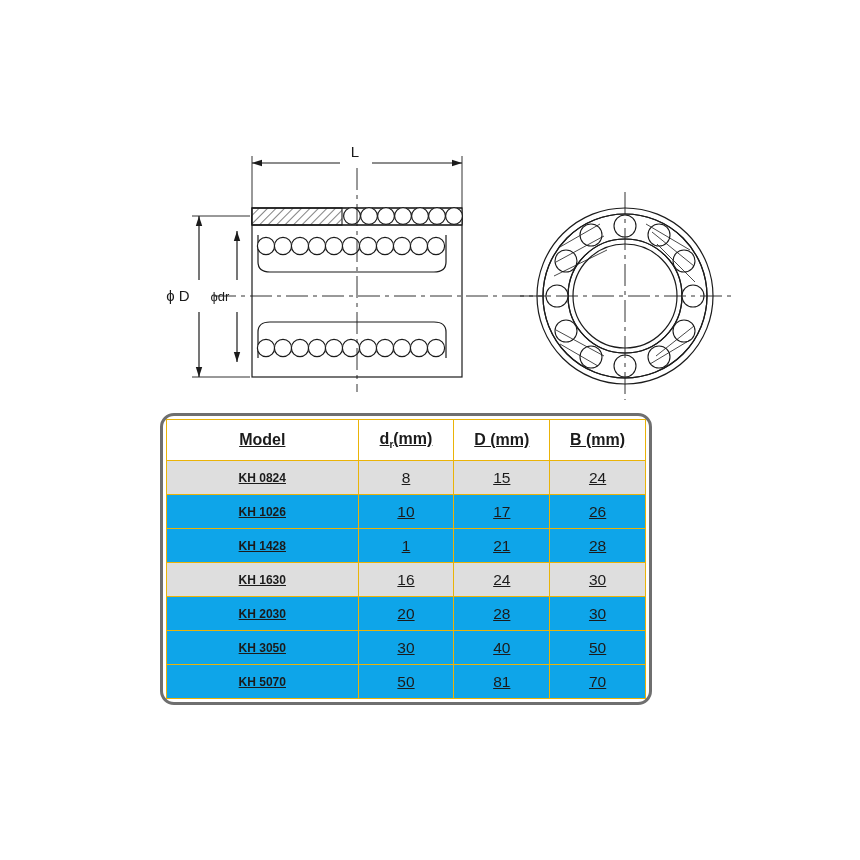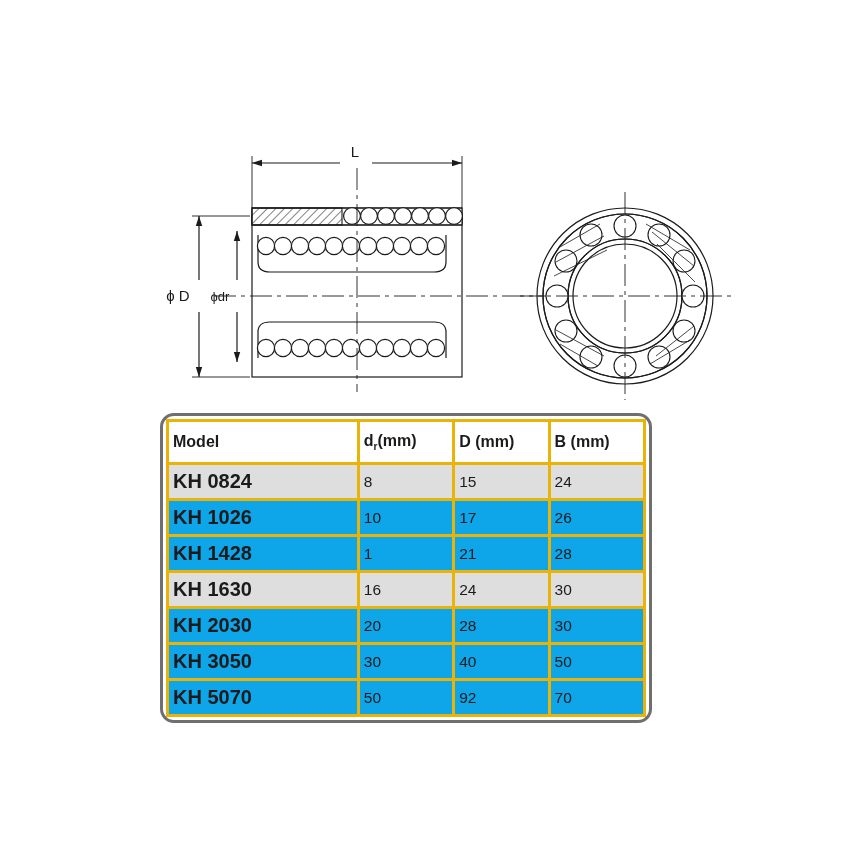--- a/index.html
+++ b/index.html
@@ -48,41 +48,42 @@
     table-layout: fixed;
     font-size: 15.5px;
     color: #1b1b1b;
   }
   table.spec col.c0 { width: 40%; }
   table.spec col.c1 { width: 20%; }
   table.spec col.c2 { width: 20%; }
   table.spec col.c3 { width: 20%; }
 
   table.spec th, table.spec td {
-    border: 3px solid #eab308;
+    border: 1px solid #eab308;
     height: 33px;
-    text-align: left;
+    text-align: center;
     vertical-align: middle;
     padding: 0 4px;
+    text-decoration: underline;
   }
   table.spec thead th {
     font-weight: bold;
     font-size: 16px;
     background: #ffffff;
     height: 40px;
   }
   table.spec tbody tr.odd td {
     background: #dedede;
   }
   table.spec tbody tr.even td {
     background: #0ea5e9;
   }
   table.spec td.model {
     font-weight: bold;
-    font-size: 20px;
+    font-size: 12px;
   }
   .sub {
     font-size: 10px;
     vertical-align: sub;
   }
 </style>
 </head>
 <body>
 
 <div id="page">
@@ -284,20 +285,20 @@
         </tr>
         <tr class="even">
           <td class="model">KH 3050</td>
           <td>30</td>
           <td>40</td>
           <td>50</td>
         </tr>
         <tr class="even">
           <td class="model">KH 5070</td>
           <td>50</td>
-          <td>92</td>
+          <td>81</td>
           <td>70</td>
         </tr>
       </tbody>
     </table>
   </div>
 
 </div>
 
 </body></html>

